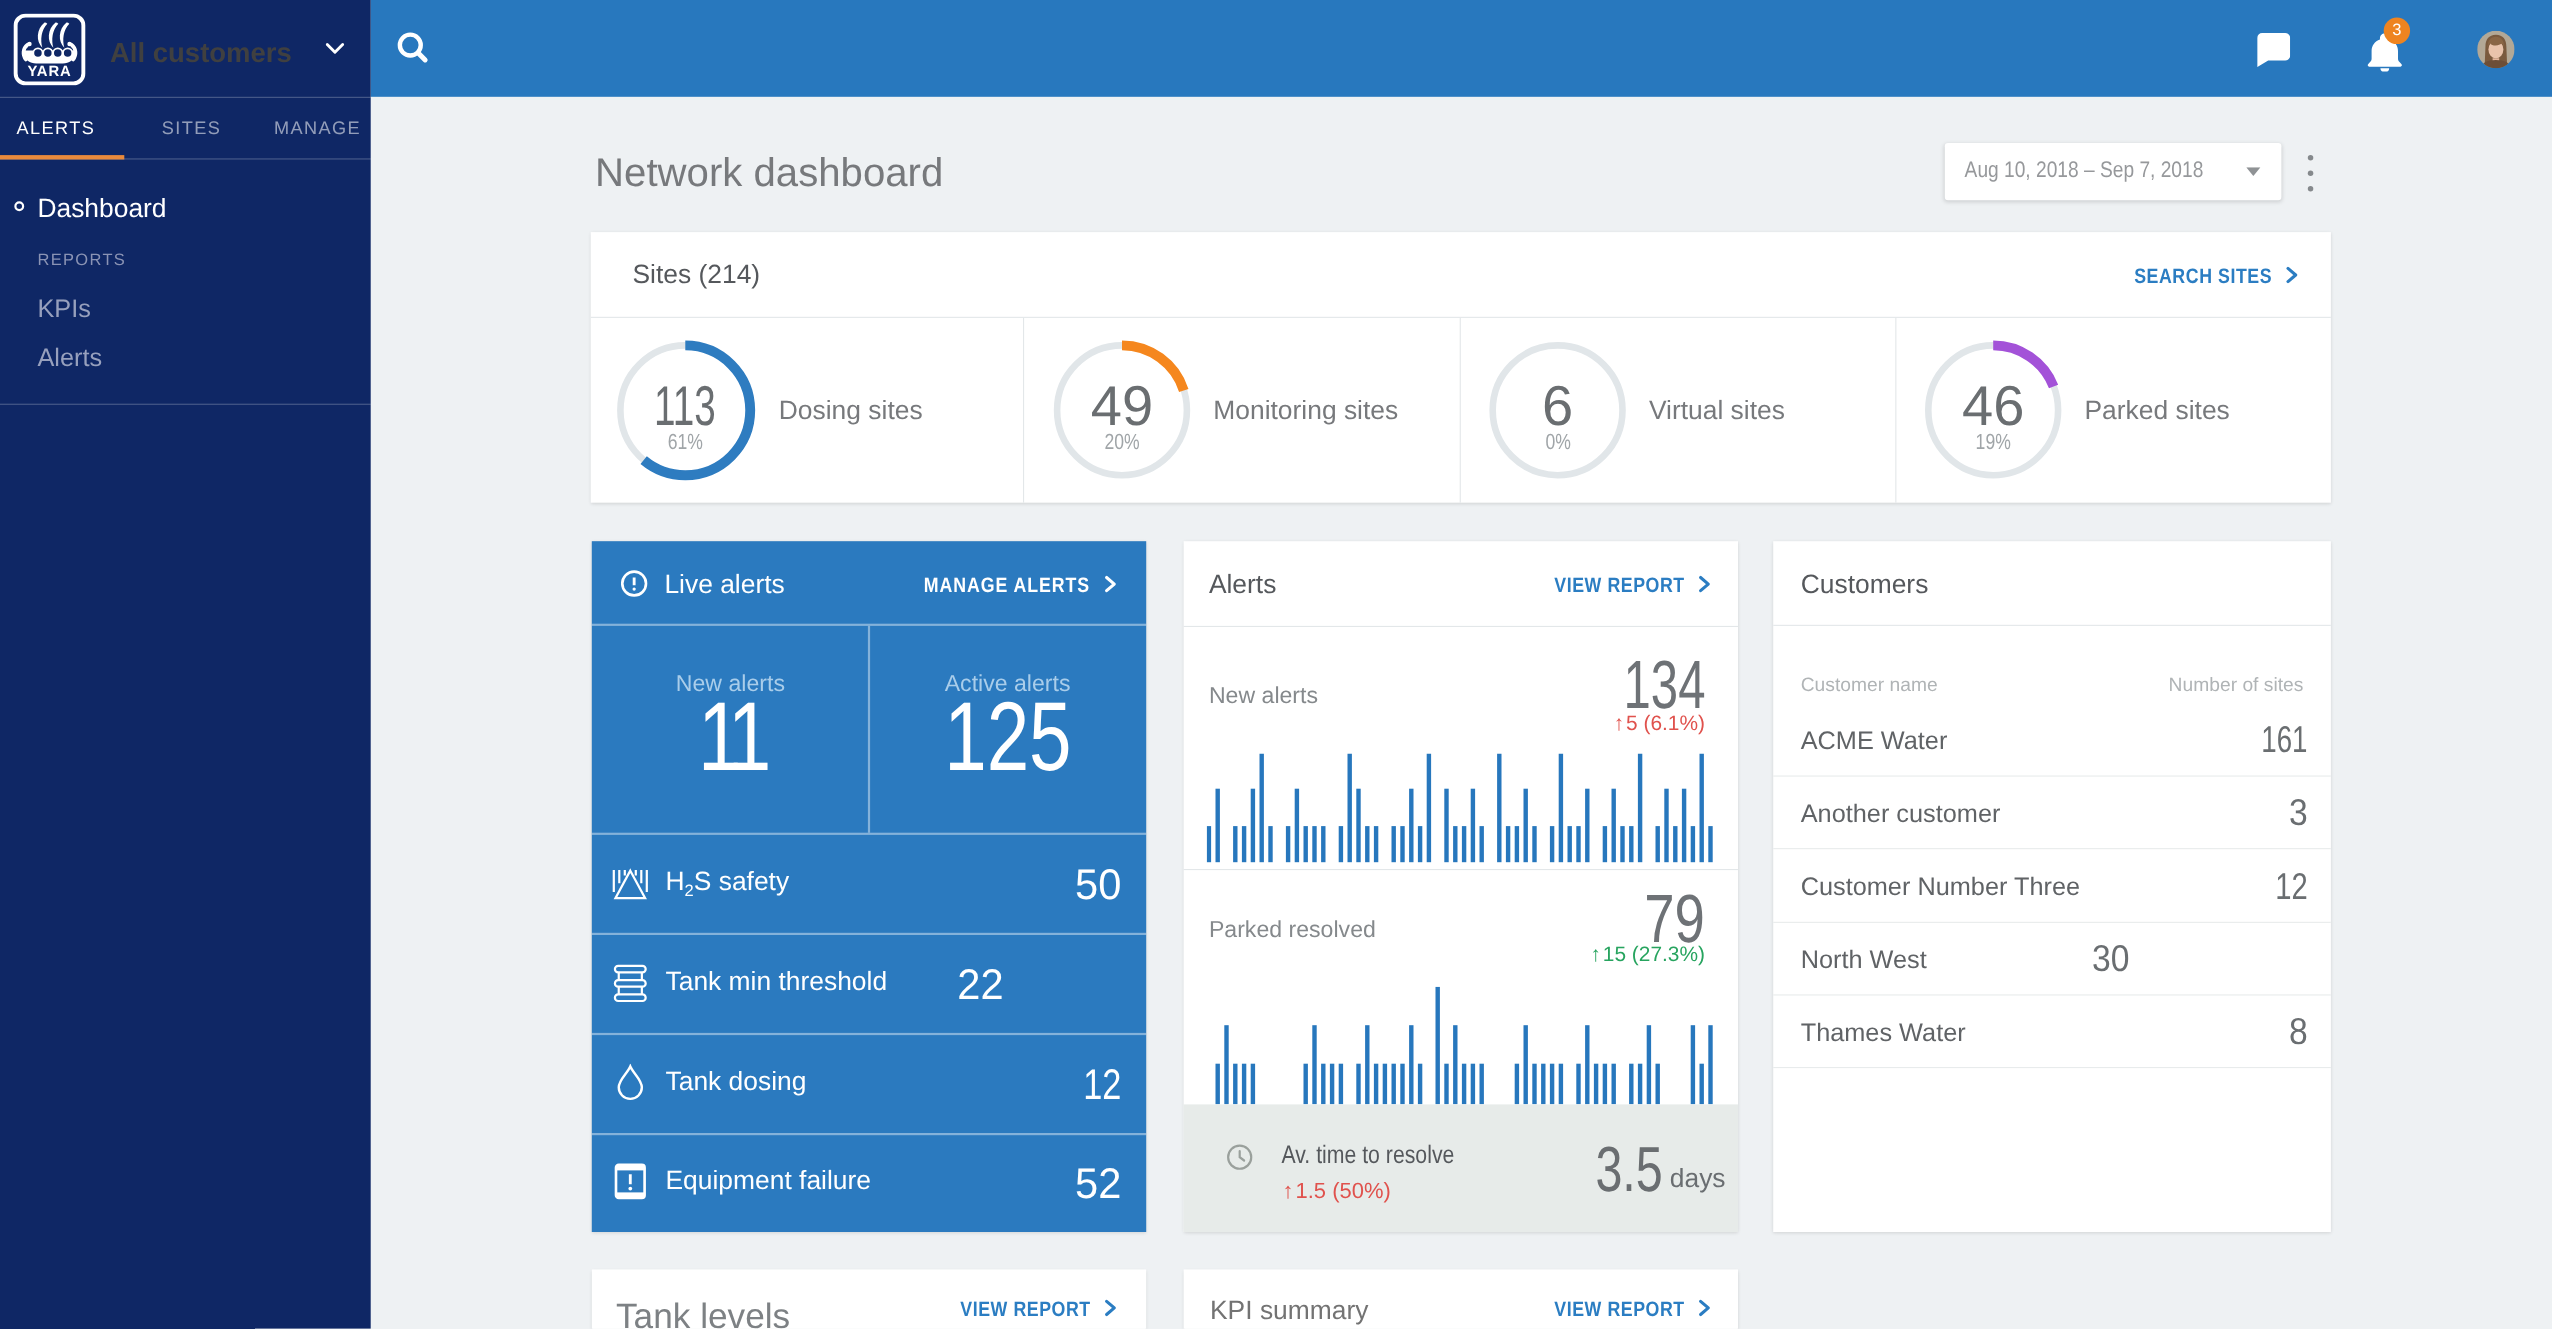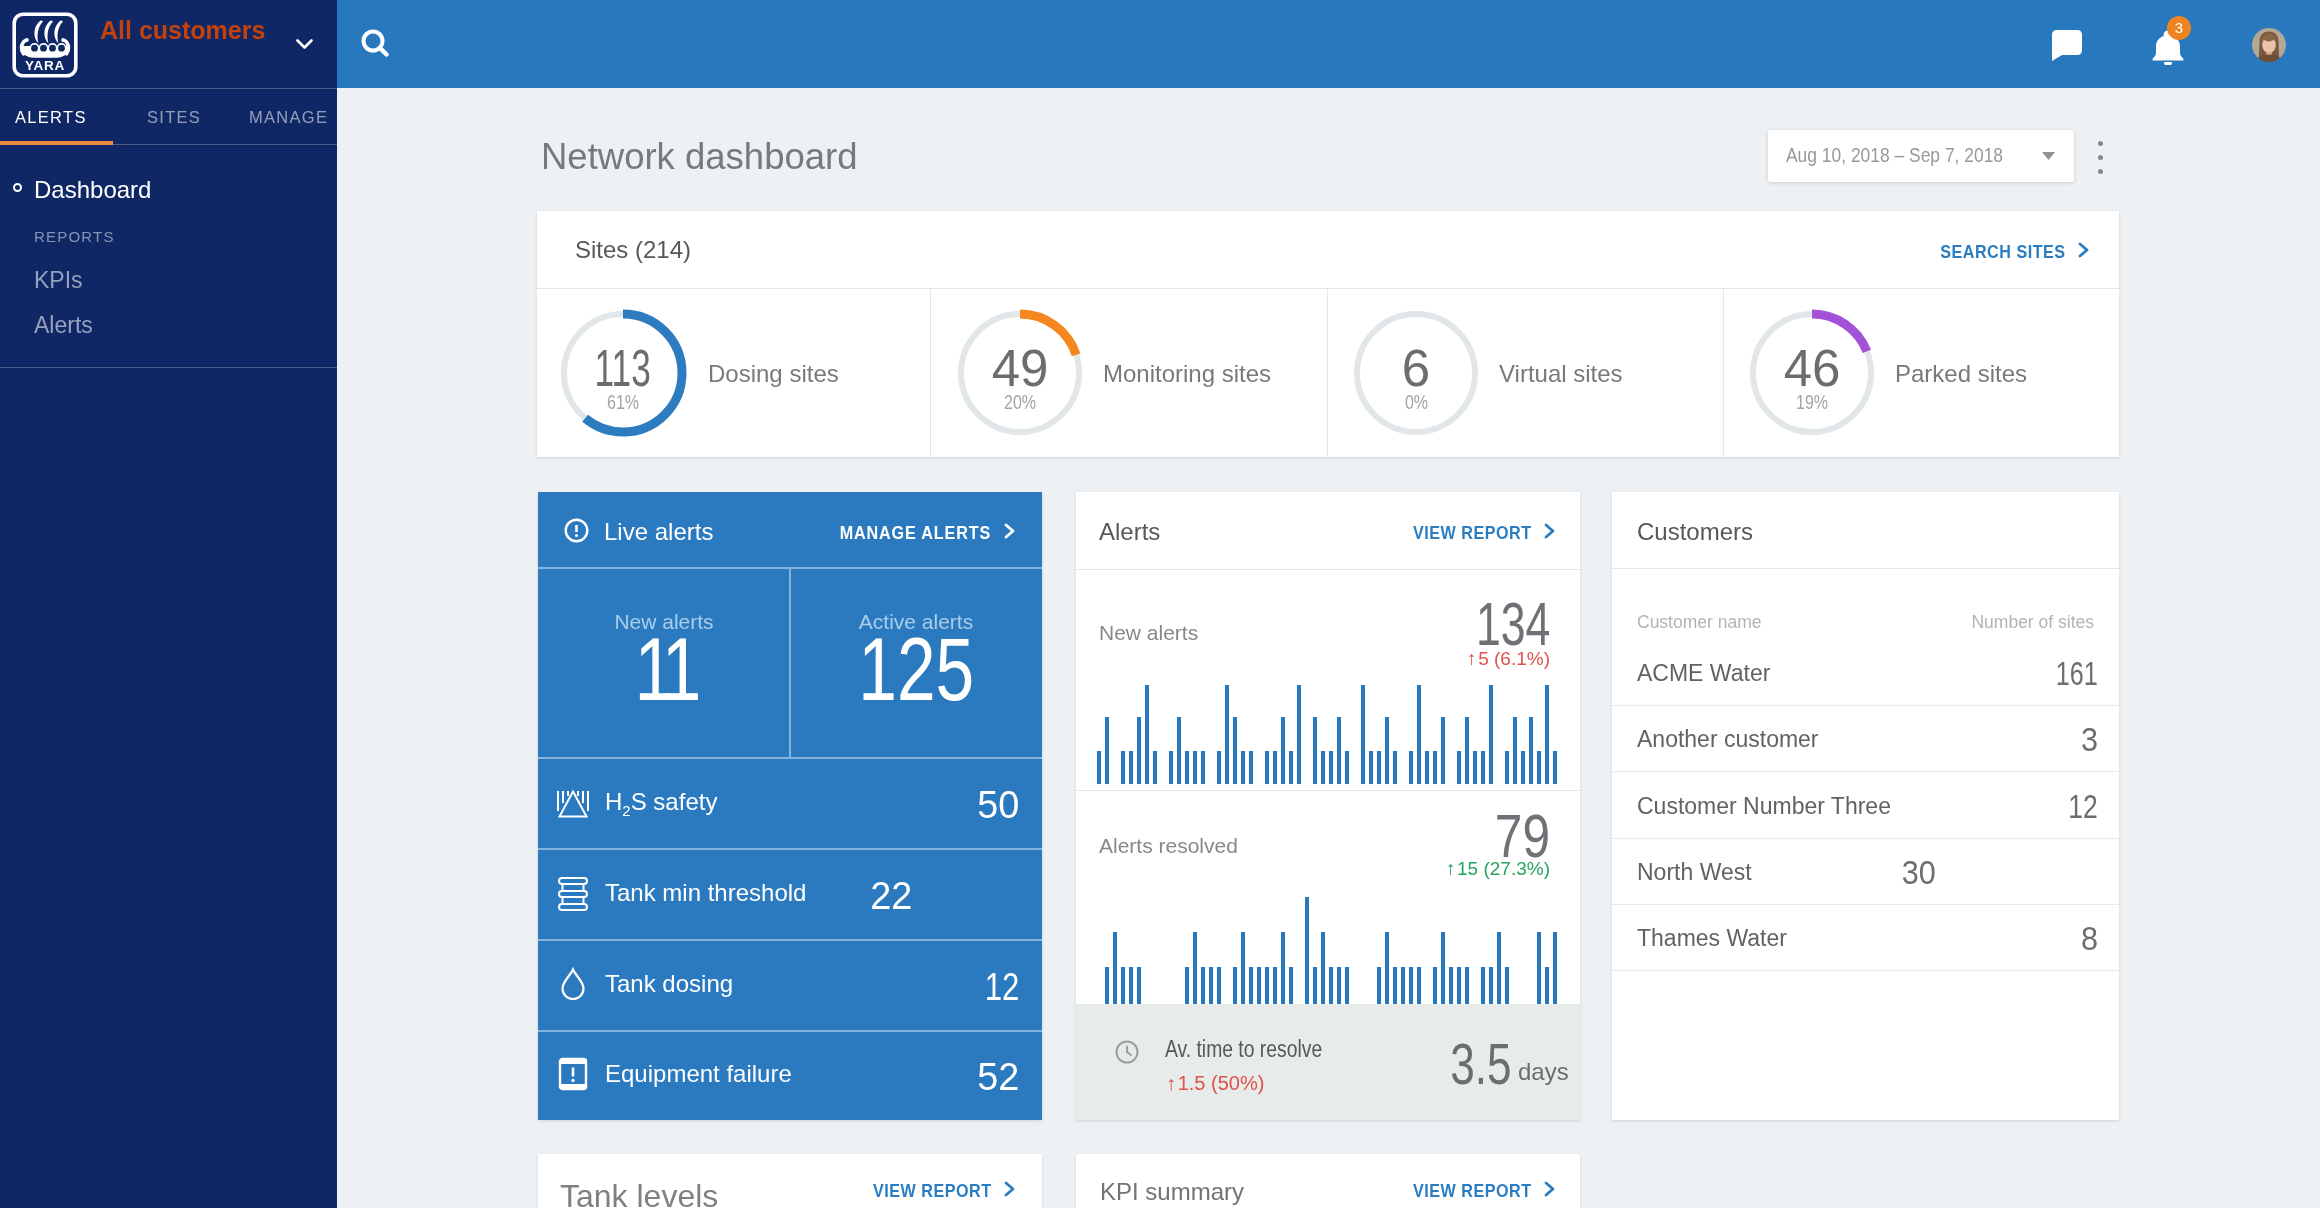--- a/index.html
+++ b/index.html
@@ -59,21 +59,21 @@
 <circle cx="22.5" cy="36" r="4.9" fill="#fff"></circle>
 <circle cx="31.5" cy="36" r="4.9" fill="#fff"></circle>
 <circle cx="40.5" cy="36" r="4.9" fill="#fff"></circle>
 <circle cx="49.5" cy="36" r="4.9" fill="#fff"></circle>
 <circle cx="22.5" cy="36.2" r="3.4" fill="#0f2765"></circle>
 <circle cx="31.5" cy="36.2" r="3.4" fill="#0f2765"></circle>
 <circle cx="40.5" cy="36.2" r="3.4" fill="#0f2765"></circle>
 <circle cx="49.5" cy="36.2" r="3.4" fill="#0f2765"></circle>
 <text x="33" y="57.5" font-family="Liberation Sans, sans-serif" font-size="13.5" font-weight="bold" fill="#fff" text-anchor="middle" letter-spacing="0.8">YARA</text>
 </svg>
-<div class="abs" style="left:100px;top:16px;font-size:25px;font-weight:bold;color:#c2410c;">All customers</div>
+<div class="abs" style="left:100px;top:34px;font-size:25px;font-weight:bold;color:#404040;">All customers</div>
 <svg class="abs" style="left:296px;top:39px;" width="17" height="11" viewBox="0 0 17 11">
 <path d="M1.5 1.5 l7 7 l7 -7" fill="none" stroke="#fff" stroke-width="2.6" stroke-linecap="round" stroke-linejoin="round"></path>
   </svg>
 <div class="abs" style="left:15px;top:108px;font-size:16.5px;color:#fff;letter-spacing:1.3px;">ALERTS</div>
 <div class="abs" style="left:147px;top:108px;font-size:16.5px;color:rgba(255,255,255,.55);letter-spacing:1.3px;">SITES</div>
 <div class="abs" style="left:249px;top:108px;font-size:16.5px;color:rgba(255,255,255,.55);letter-spacing:1.3px;">MANAGE</div>
 <div class="abs" style="left:0;top:141px;width:113px;height:4px;background:#e98a3c;"></div>
 <div class="abs" style="left:13px;top:183px;width:9px;height:9px;border:2.5px solid #fff;border-radius:50%;"></div>
 <div class="abs" style="left:34px;top:176px;font-size:24px;color:#fff;">Dashboard</div>
 <div class="abs" style="left:34px;top:228px;font-size:15px;color:#8a93b4;letter-spacing:1.2px;">REPORTS</div>
@@ -186,21 +186,21 @@
 <div class="abs" style="left:1099px;top:518px;font-size:24px;color:#55585c;">Alerts</div>
 <div class="abs" style="left:1330px;top:522px;width:202px;text-align:right;"><span class="bluelink" style="letter-spacing:.6px;">VIEW REPORT</span></div>
 <svg class="abs" style="left:1544px;top:523px;" width="11" height="16" viewBox="0 0 11 16">
     <path d="M2 2 l7 6 l-7 6" fill="none" stroke="#2b7dc2" stroke-width="2.8" stroke-linecap="round" stroke-linejoin="round"></path>
   </svg>
 <div class="abs" style="left:1076px;top:569px;width:504px;height:1px;background:#e3e7e9;"></div>
 <div class="abs" style="left:1076px;top:790px;width:504px;height:1px;background:#e3e7e9;"></div>
 <div class="abs" style="left:1099px;top:621px;font-size:21px;color:#85898c;">New alerts</div>
 <div class="abs" style="left:1300px;top:588px;width:250px;text-align:right;font-size:62px;color:#6e7276;"><span class="num" style="transform:scaleX(.72);transform-origin:right;">134</span></div>
 <div class="abs" style="left:1300px;top:648px;width:250px;text-align:right;font-size:19px;color:#e0524d;">↑ 5 (6.1%)</div>
-<div class="abs" style="left:1099px;top:834px;font-size:21px;color:#85898c;">Alerts resolved</div>
+<div class="abs" style="left:1099px;top:834px;font-size:21px;color:#85898c;">Parked resolved</div>
 <div class="abs" style="left:1300px;top:800px;width:250px;text-align:right;font-size:62px;color:#6e7276;"><span class="num" style="transform:scaleX(.8);transform-origin:right;">79</span></div>
 <div class="abs" style="left:1300px;top:858px;width:250px;text-align:right;font-size:19px;color:#27a45f;">↑ 15 (27.3%)</div>
 <svg class="abs" style="left:1097px;top:685px;" width="464" height="99" viewBox="0 0 464 99">
     <rect x="0" y="66" width="4" height="33" fill="#2777bd"></rect>
     <rect x="8" y="32" width="4" height="67" fill="#2777bd"></rect>
     <rect x="24" y="66" width="4" height="33" fill="#2777bd"></rect>
     <rect x="32" y="66" width="4" height="33" fill="#2777bd"></rect>
     <rect x="40" y="32" width="4" height="67" fill="#2777bd"></rect>
     <rect x="48" y="0" width="4" height="99" fill="#2777bd"></rect>
     <rect x="56" y="66" width="4" height="33" fill="#2777bd"></rect>

